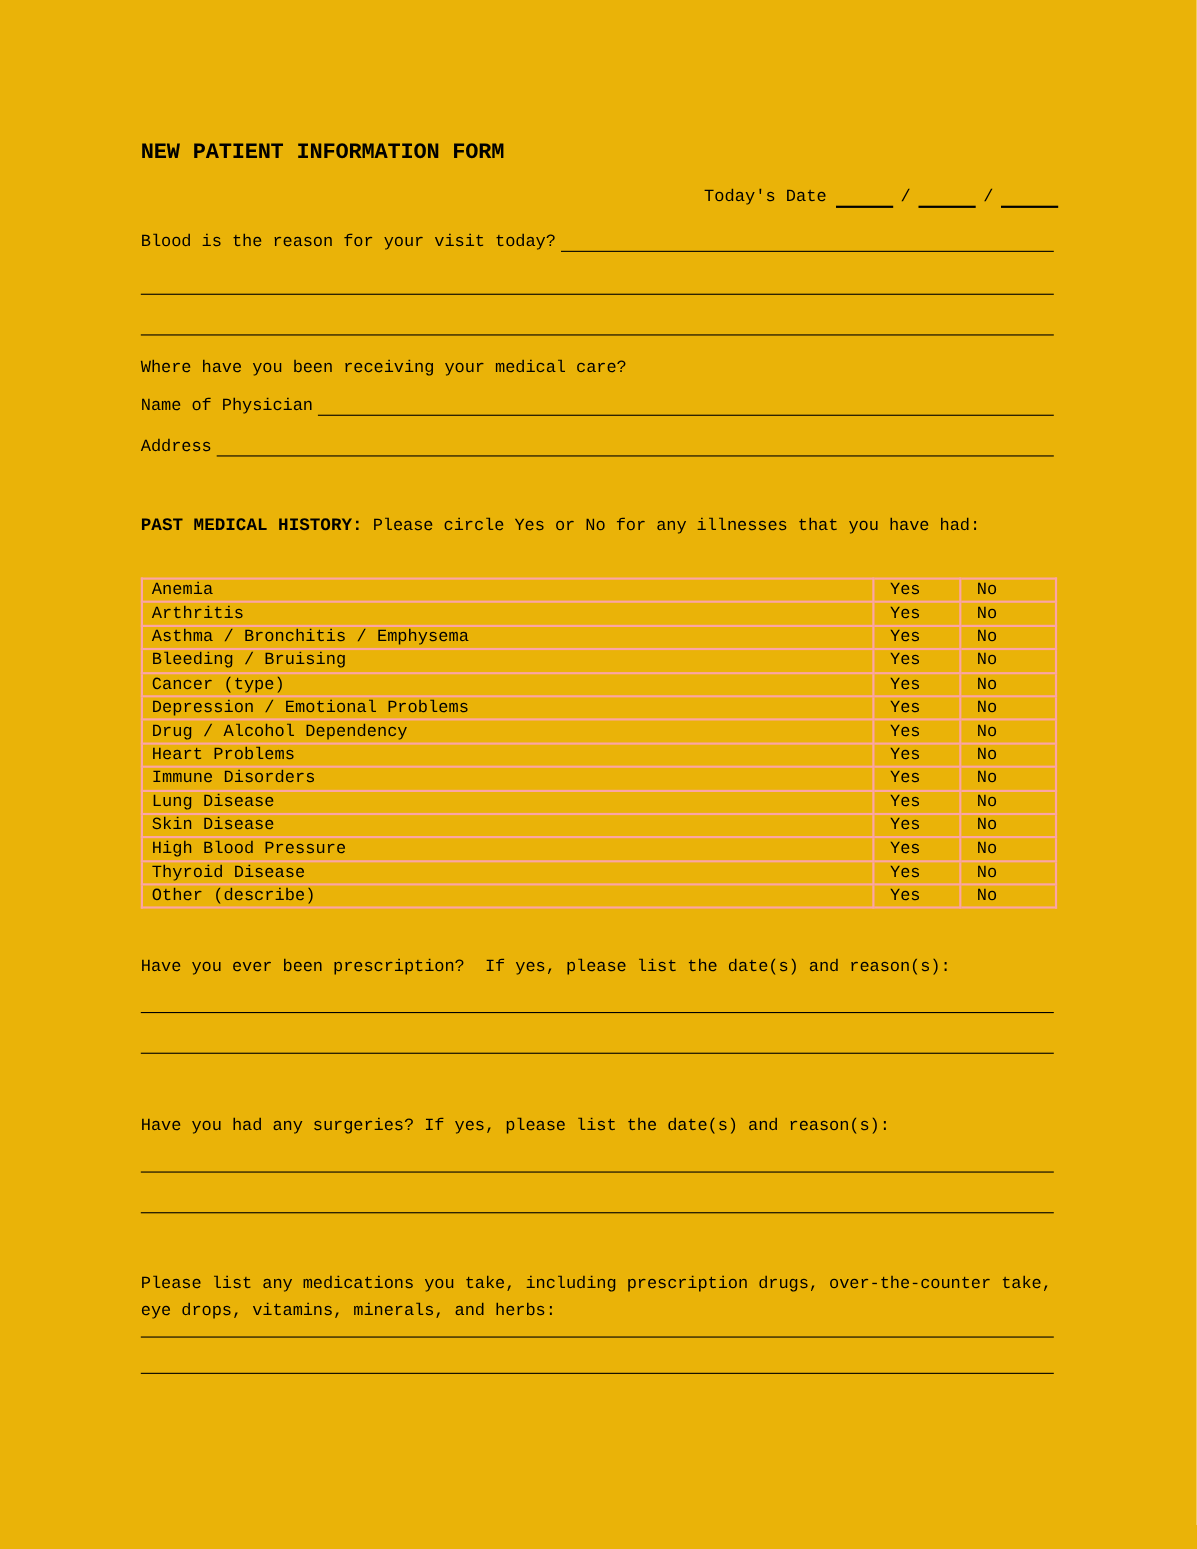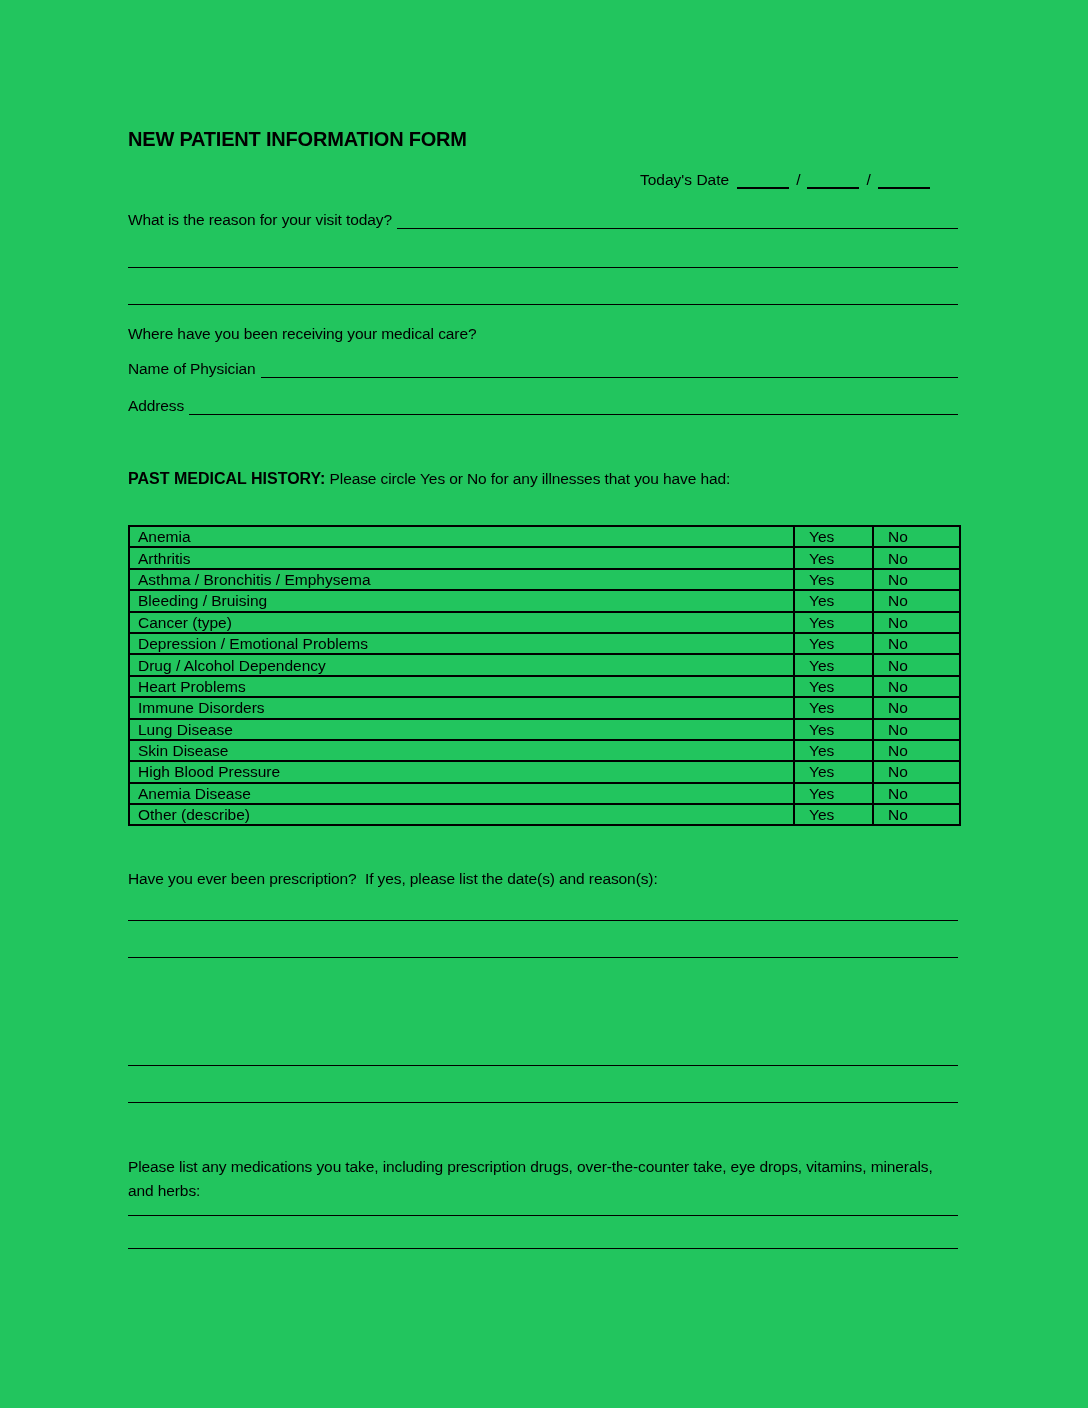--- a/index.html
+++ b/index.html
@@ -4,22 +4,22 @@
 <style>
   html, body {
     margin: 0;
     padding: 0;
     background: #ffffff;
   }
   .page {
     position: relative;
     width: 1088px;
     height: 1408px;
-    background: #22c55e;
-    font-family: Liberation Sans, sans-serif;
+    background: #eab308;
+    font-family: Liberation Mono, monospace;
     color: #000000;
     overflow: hidden;
   }
   .abs { position: absolute; }
 
   .title {
     left: 128px;
     top: 128px;
     font-size: 20px;
     font-weight: bold;
@@ -88,21 +88,21 @@
   table.history {
     position: absolute;
     left: 128px;
     top: 525px;
     width: 831px;
     border-collapse: collapse;
     table-layout: fixed;
     font-size: 15.5px;
   }
   table.history td {
-    border: 2px solid #000000;
+    border: 2px solid #fca5a5;
     height: 19.4px;
     line-height: 19px;
     padding: 0 0 0 8px;
     overflow: hidden;
     white-space: nowrap;
   }
   table.history td.opt { padding-left: 14px; }
 
   .med-q { line-height: 24px; }
 </style>
@@ -116,21 +116,21 @@
   <div class="abs date-row">
     <span class="lbl">Today's Date</span>
     <span class="date-blank"></span>
     <span class="date-slash">/</span>
     <span class="date-blank"></span>
     <span class="date-slash">/</span>
     <span class="date-blank"></span>
   </div>
 
   <div class="abs label-line-row" style="top:211px">
-    <span class="lbl q">What is the reason for your visit today?</span>
+    <span class="lbl q">Blood is the reason for your visit today?</span>
     <span class="fill-line"></span>
   </div>
   <div class="abs rule" style="top:267px"></div>
   <div class="abs rule" style="top:304px"></div>
 
   <div class="abs q" style="left:128px; top:325px; width:860px">Where have you been receiving your medical care?</div>
 
   <div class="abs label-line-row" style="top:360px">
     <span class="lbl q">Name of Physician</span>
     <span class="fill-line"></span>
@@ -206,36 +206,37 @@
           <td class="cond">Skin Disease</td>
           <td class="opt">Yes</td>
           <td class="opt">No</td>
         </tr>
         <tr>
           <td class="cond">High Blood Pressure</td>
           <td class="opt">Yes</td>
           <td class="opt">No</td>
         </tr>
         <tr>
-          <td class="cond">Anemia Disease</td>
+          <td class="cond">Thyroid Disease</td>
           <td class="opt">Yes</td>
           <td class="opt">No</td>
         </tr>
         <tr>
           <td class="cond">Other (describe)</td>
           <td class="opt">Yes</td>
           <td class="opt">No</td>
         </tr>
       </tbody>
   </table>
 
   <div class="abs q" style="left:128px; top:870px; width:860px">Have you ever been prescription?  If yes, please list the date(s) and reason(s):</div>
   <div class="abs rule" style="top:920px"></div>
   <div class="abs rule" style="top:957px"></div>
 
+  <div class="abs q" style="left:128px; top:1014px; width:860px">Have you had any surgeries? If yes, please list the date(s) and reason(s):</div>
   <div class="abs rule" style="top:1065px"></div>
   <div class="abs rule" style="top:1102px"></div>
 
   <div class="abs q med-q" style="left:128px; top:1155px; width:832px">Please list any medications you take, including prescription drugs, over-the-counter take, eye drops, vitamins, minerals, and herbs:</div>
   <div class="abs rule" style="top:1215px"></div>
   <div class="abs rule" style="top:1248px"></div>
 
 </div>
 
 </body></html>

